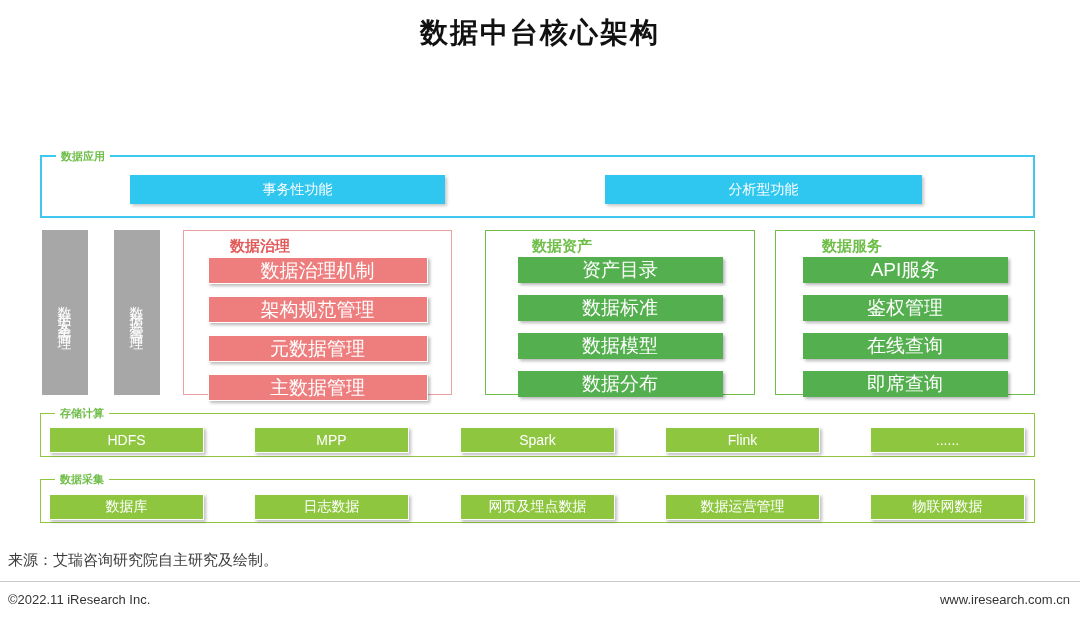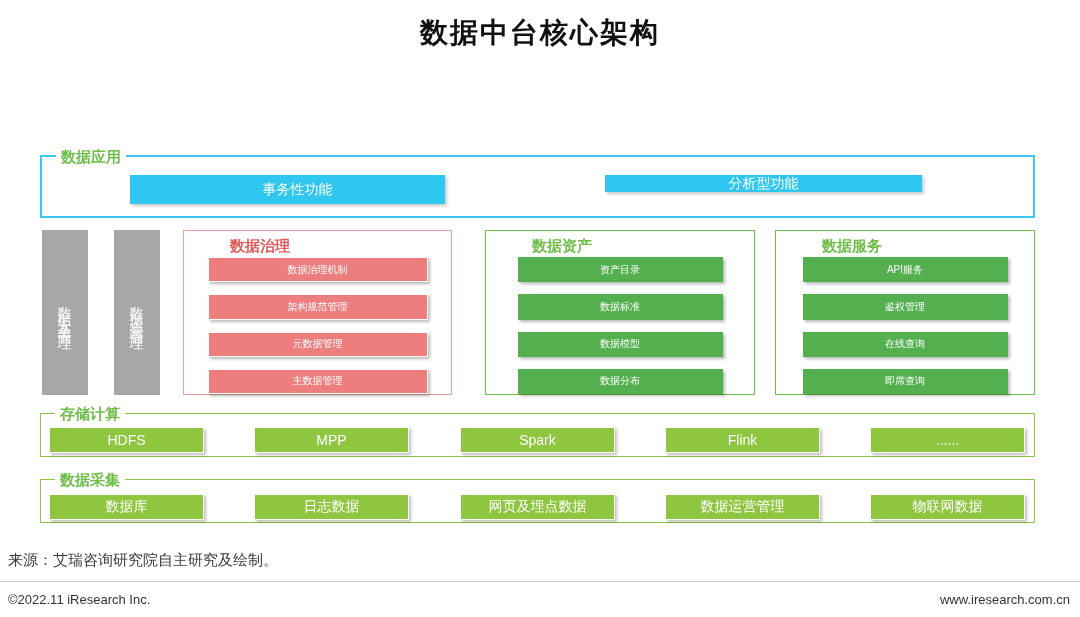--- a/index.html
+++ b/index.html
@@ -6,44 +6,44 @@
   html,body { background:#ffffff; }
   body { font-family:"Liberation Sans","DejaVu Sans",sans-serif; }
   #canvas { position:relative; width:1080px; height:617px; background:#ffffff; overflow:hidden; }
 
   .title { position:absolute; top:14px; left:0; width:100%; text-align:center;
            font-size:28px; font-weight:bold; color:#111; letter-spacing:2px; }
 
   .box { position:absolute; background:#fff; }
 
   .sec-label { position:absolute; top:-11px; left:14px; background:#fff; padding:0 5px;
-               font-size:15px; font-weight:bold; color:#6FBE49; line-height:21px; white-space:nowrap; }
+               font-size:11px; font-weight:bold; color:#6FBE49; line-height:21px; white-space:nowrap; }
 
   .btn { position:absolute; display:flex; align-items:center; justify-content:center;
          color:#fff; font-size:14px; white-space:nowrap; }
 
   
   .app-box { left:40px; top:155px; width:995px; height:63px; border:2px solid #3EC8F0; }
   .cyan { background:#2FC7F0; box-shadow:2px 2px 3px rgba(0,0,0,.22); }
   .b-app1 { left:88px;  top:18px; width:315px; height:29px;padding-left:20px; }
-  .b-app2 { left:563px; top:18px; width:317px; height:17px; }
+  .b-app2 { left:563px; top:18px; width:317px; height:29px; }
 
   
   .vbar { position:absolute; top:230px; width:46px; height:165px; background:#A7A7A7;
           color:#fff; font-size:14px; display:flex; align-items:center; justify-content:center;
           writing-mode:vertical-rl; text-orientation:upright; letter-spacing:6px; }
   .v1 { left:42px; } .v2 { left:114px; }
 
   
   .panel { position:absolute; top:230px; height:165px; background:#fff;
            display:flex; flex-direction:column; align-items:center; padding-top:4px; }
   .panel-title { align-self:flex-start; margin-left:46px; height:22px; line-height:22px;
                  font-size:15px; font-weight:bold; white-space:nowrap; }
   .pbtn { height:27px; display:flex; align-items:center; justify-content:center;
-          color:#fff; font-size:10px; box-shadow:2px 2px 3px rgba(0,0,0,.28); white-space:nowrap; }
+          color:#fff; font-size:19px; box-shadow:2px 2px 3px rgba(0,0,0,.28); white-space:nowrap; }
   .pbtn + .pbtn { margin-top:12px; }
 
   .p-gov { left:183px; width:269px; border:1px solid #E9A1A1; }
   .p-gov .panel-title { color:#E25B5B; }
   .p-gov .pbtn { width:220px; background:#EE7E7E; border:1px solid #ffffff; }
 
   .p-asset { left:485px; width:270px; border:1px solid #6EBE49; }
   .p-srv   { left:775px; width:260px; border:1px solid #6EBE49; }
   .green-title { color:#6FBE49; }
   .p-asset .pbtn, .p-srv .pbtn { width:205px; background:#54AF4E; }

